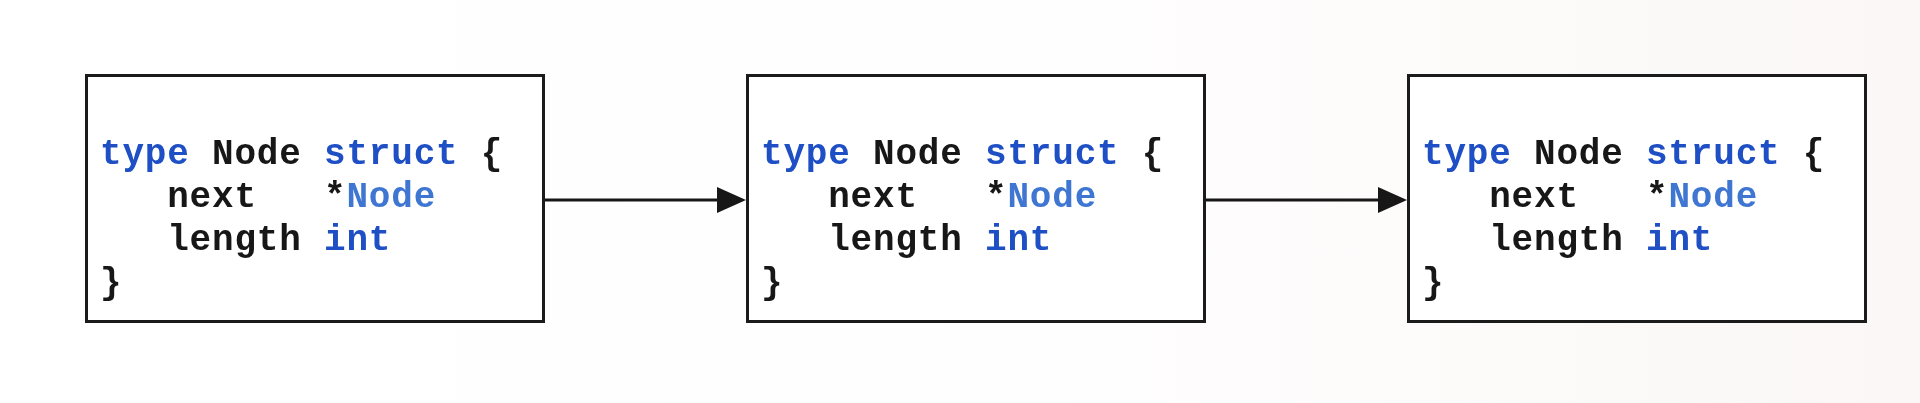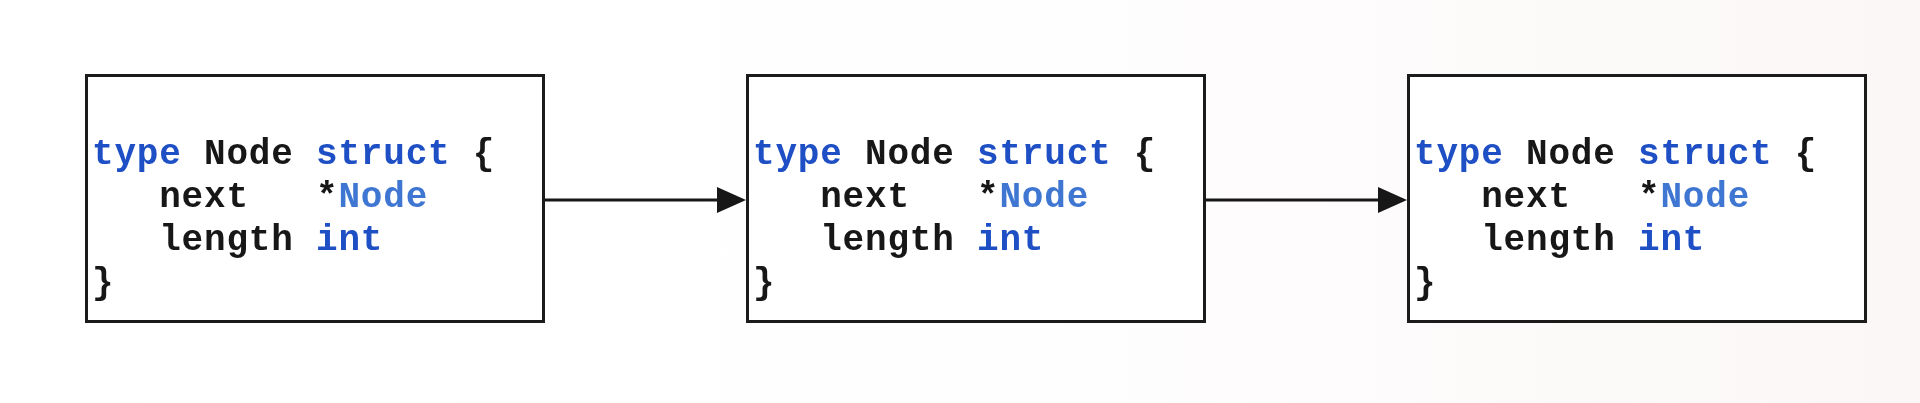--- a/index.html
+++ b/index.html
@@ -15,21 +15,21 @@
     overflow: hidden;
   }
 
   .node-box {
     position: absolute;
     top: 74px;
     width: 460px;
     height: 249px;
     background: #ffffff;
     border: 3px solid #1b1b1b;
-    padding: 56px 6px 0 4px;
+    padding: 56px 6px 0 12px;
   }
   .node-box.pos-1 { left: 85px; }
   .node-box.pos-2 { left: 746px; }
   .node-box.pos-3 { left: 1407px; }
 
   .code {
     font-family: "Liberation Mono", "DejaVu Sans Mono", monospace;
     font-weight: 700;
     font-size: 36px;
     line-height: 43px;

